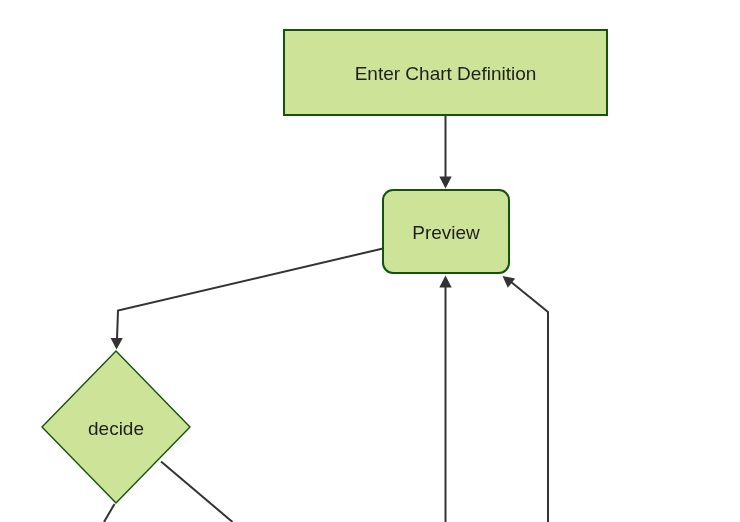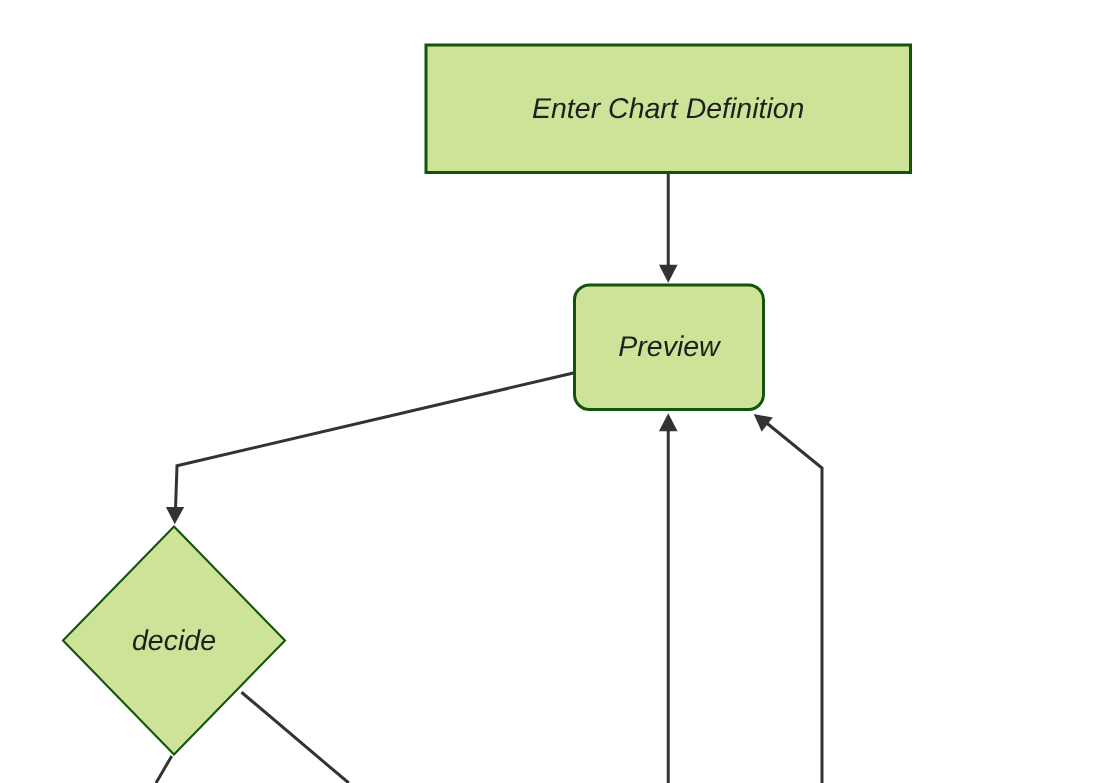--- a/index.html
+++ b/index.html
@@ -7,21 +7,20 @@
     padding: 0;
     background: #ffffff;
   }
   .canvas {
     position: relative;
     width: 740px;
     height: 522px;
     background: #ffffff;
     overflow: hidden;
     font-family: "DejaVu Sans", "Liberation Sans", sans-serif;
-    font-style: italic;
   }
   svg {
     display: block;
   }
   .node-label {
     font-family: "Liberation Sans", "DejaVu Sans", sans-serif;
     font-size: 19px;
     text-anchor: middle;
   }
   .edge-line {

